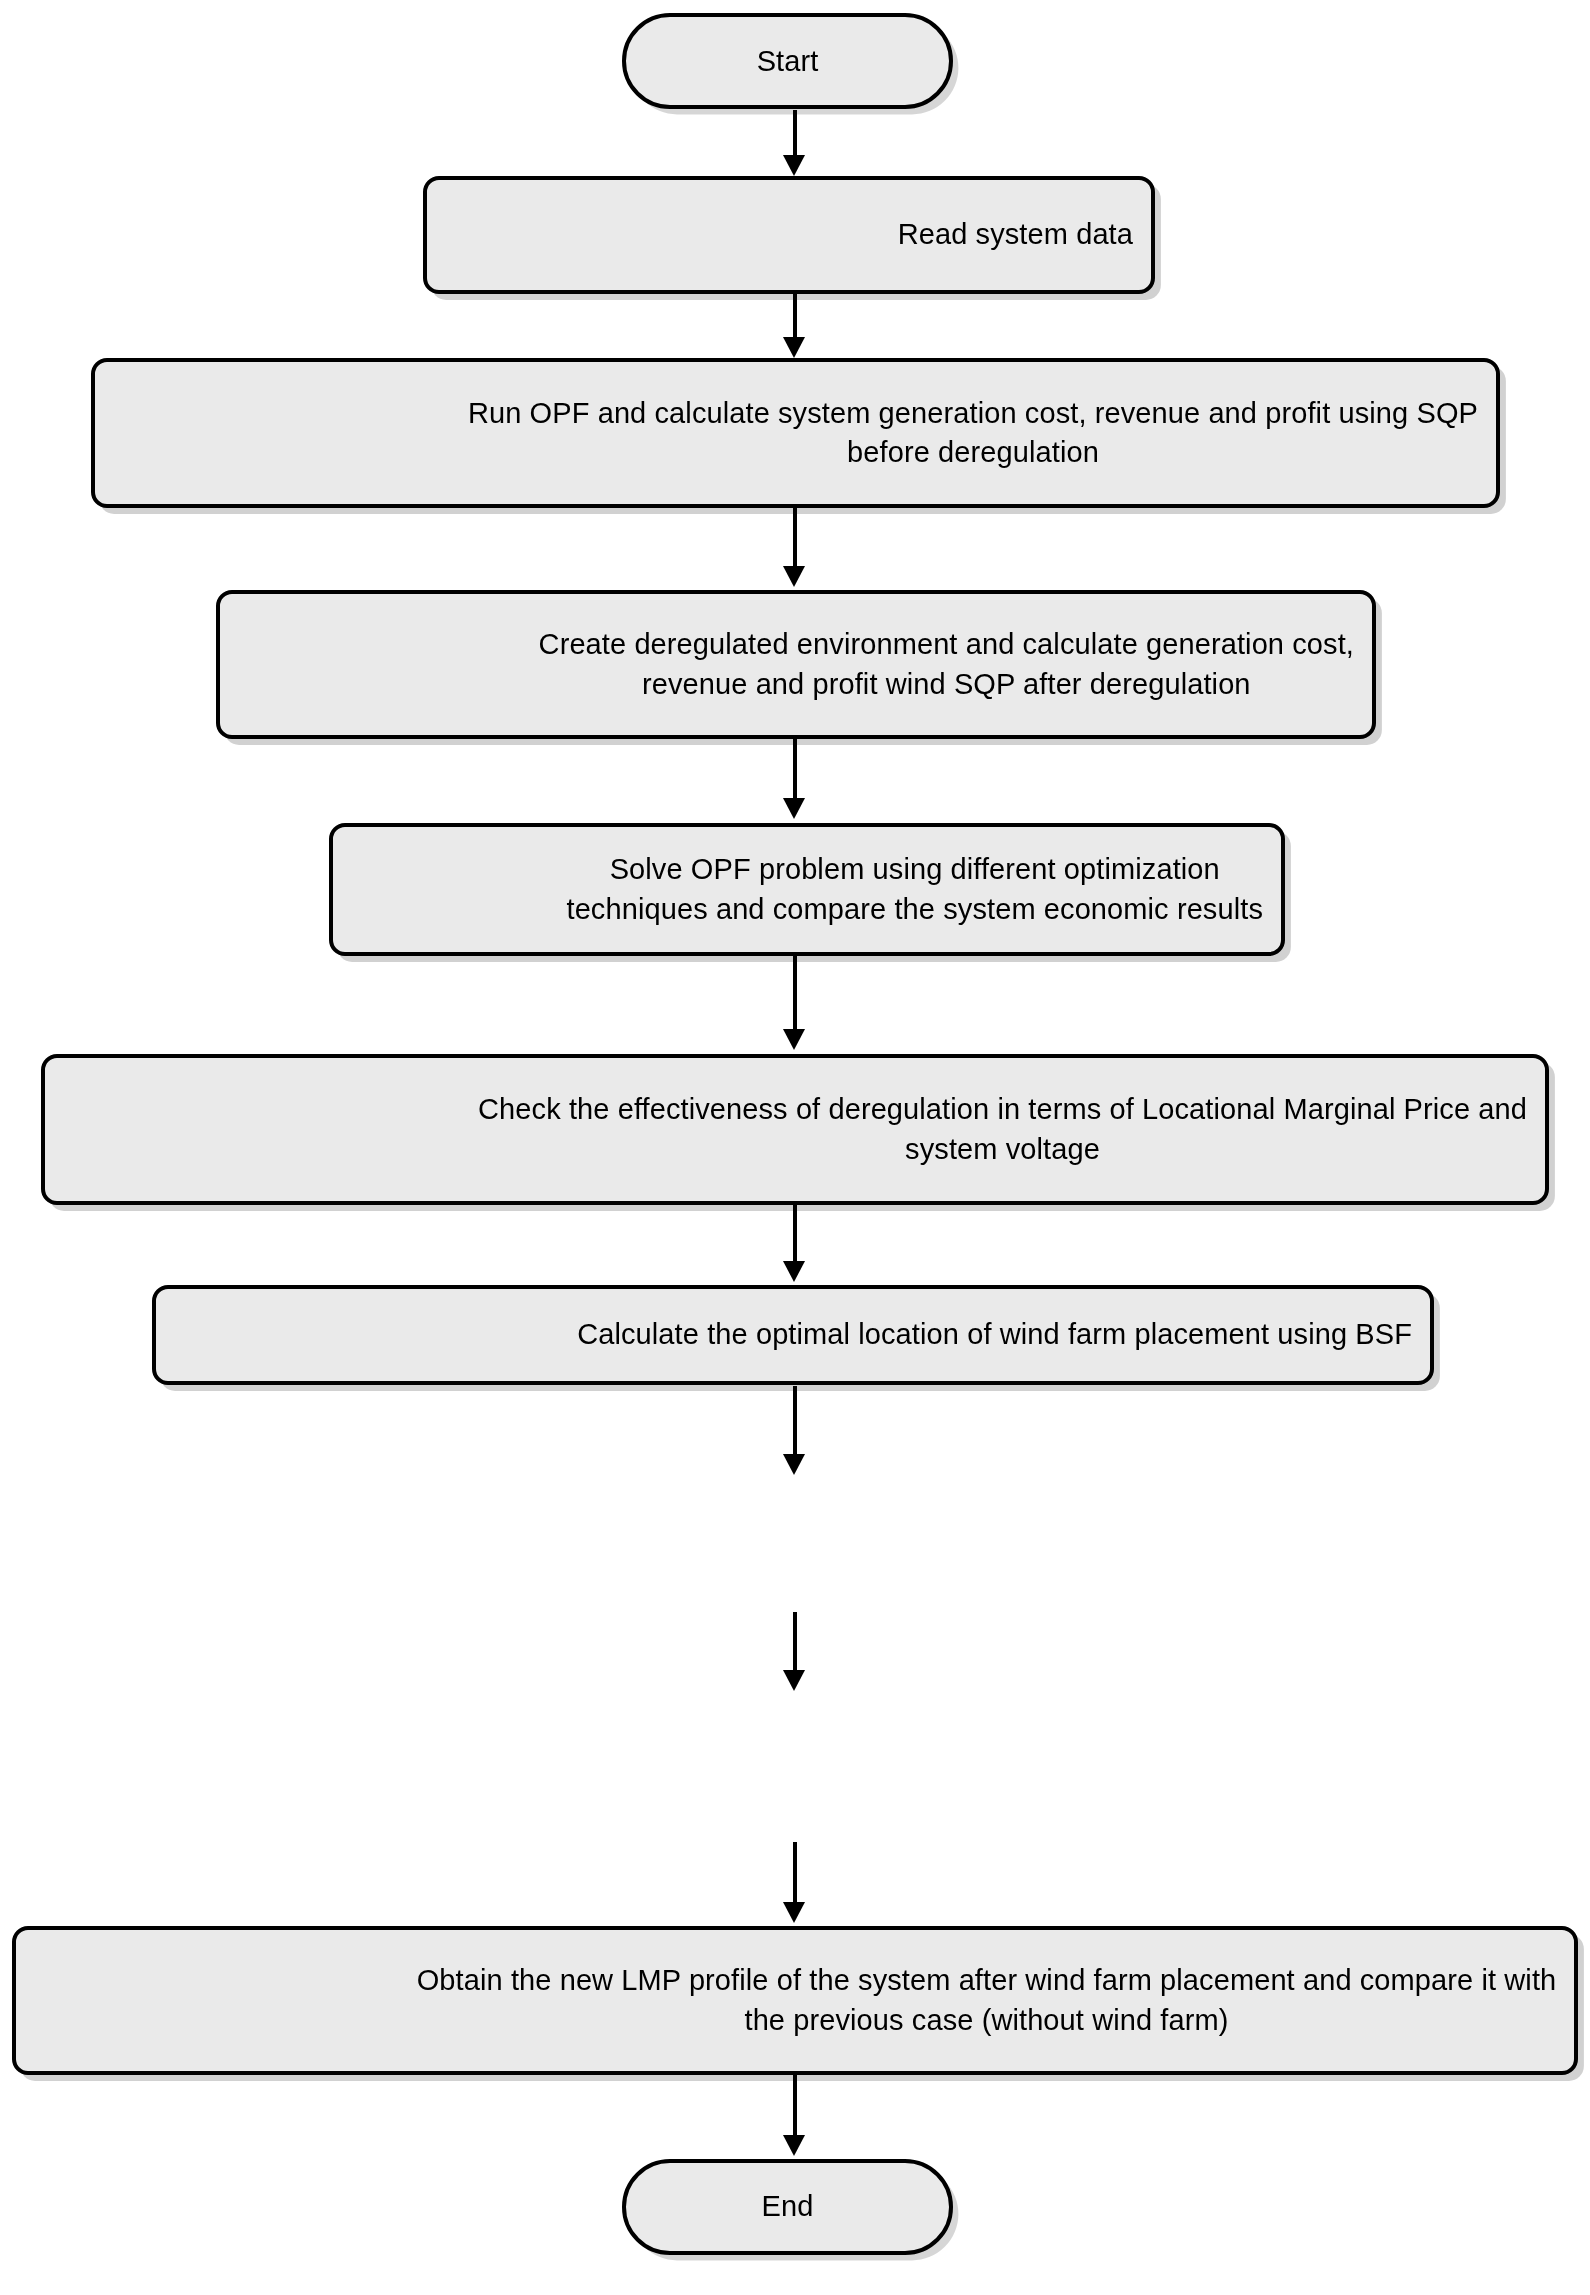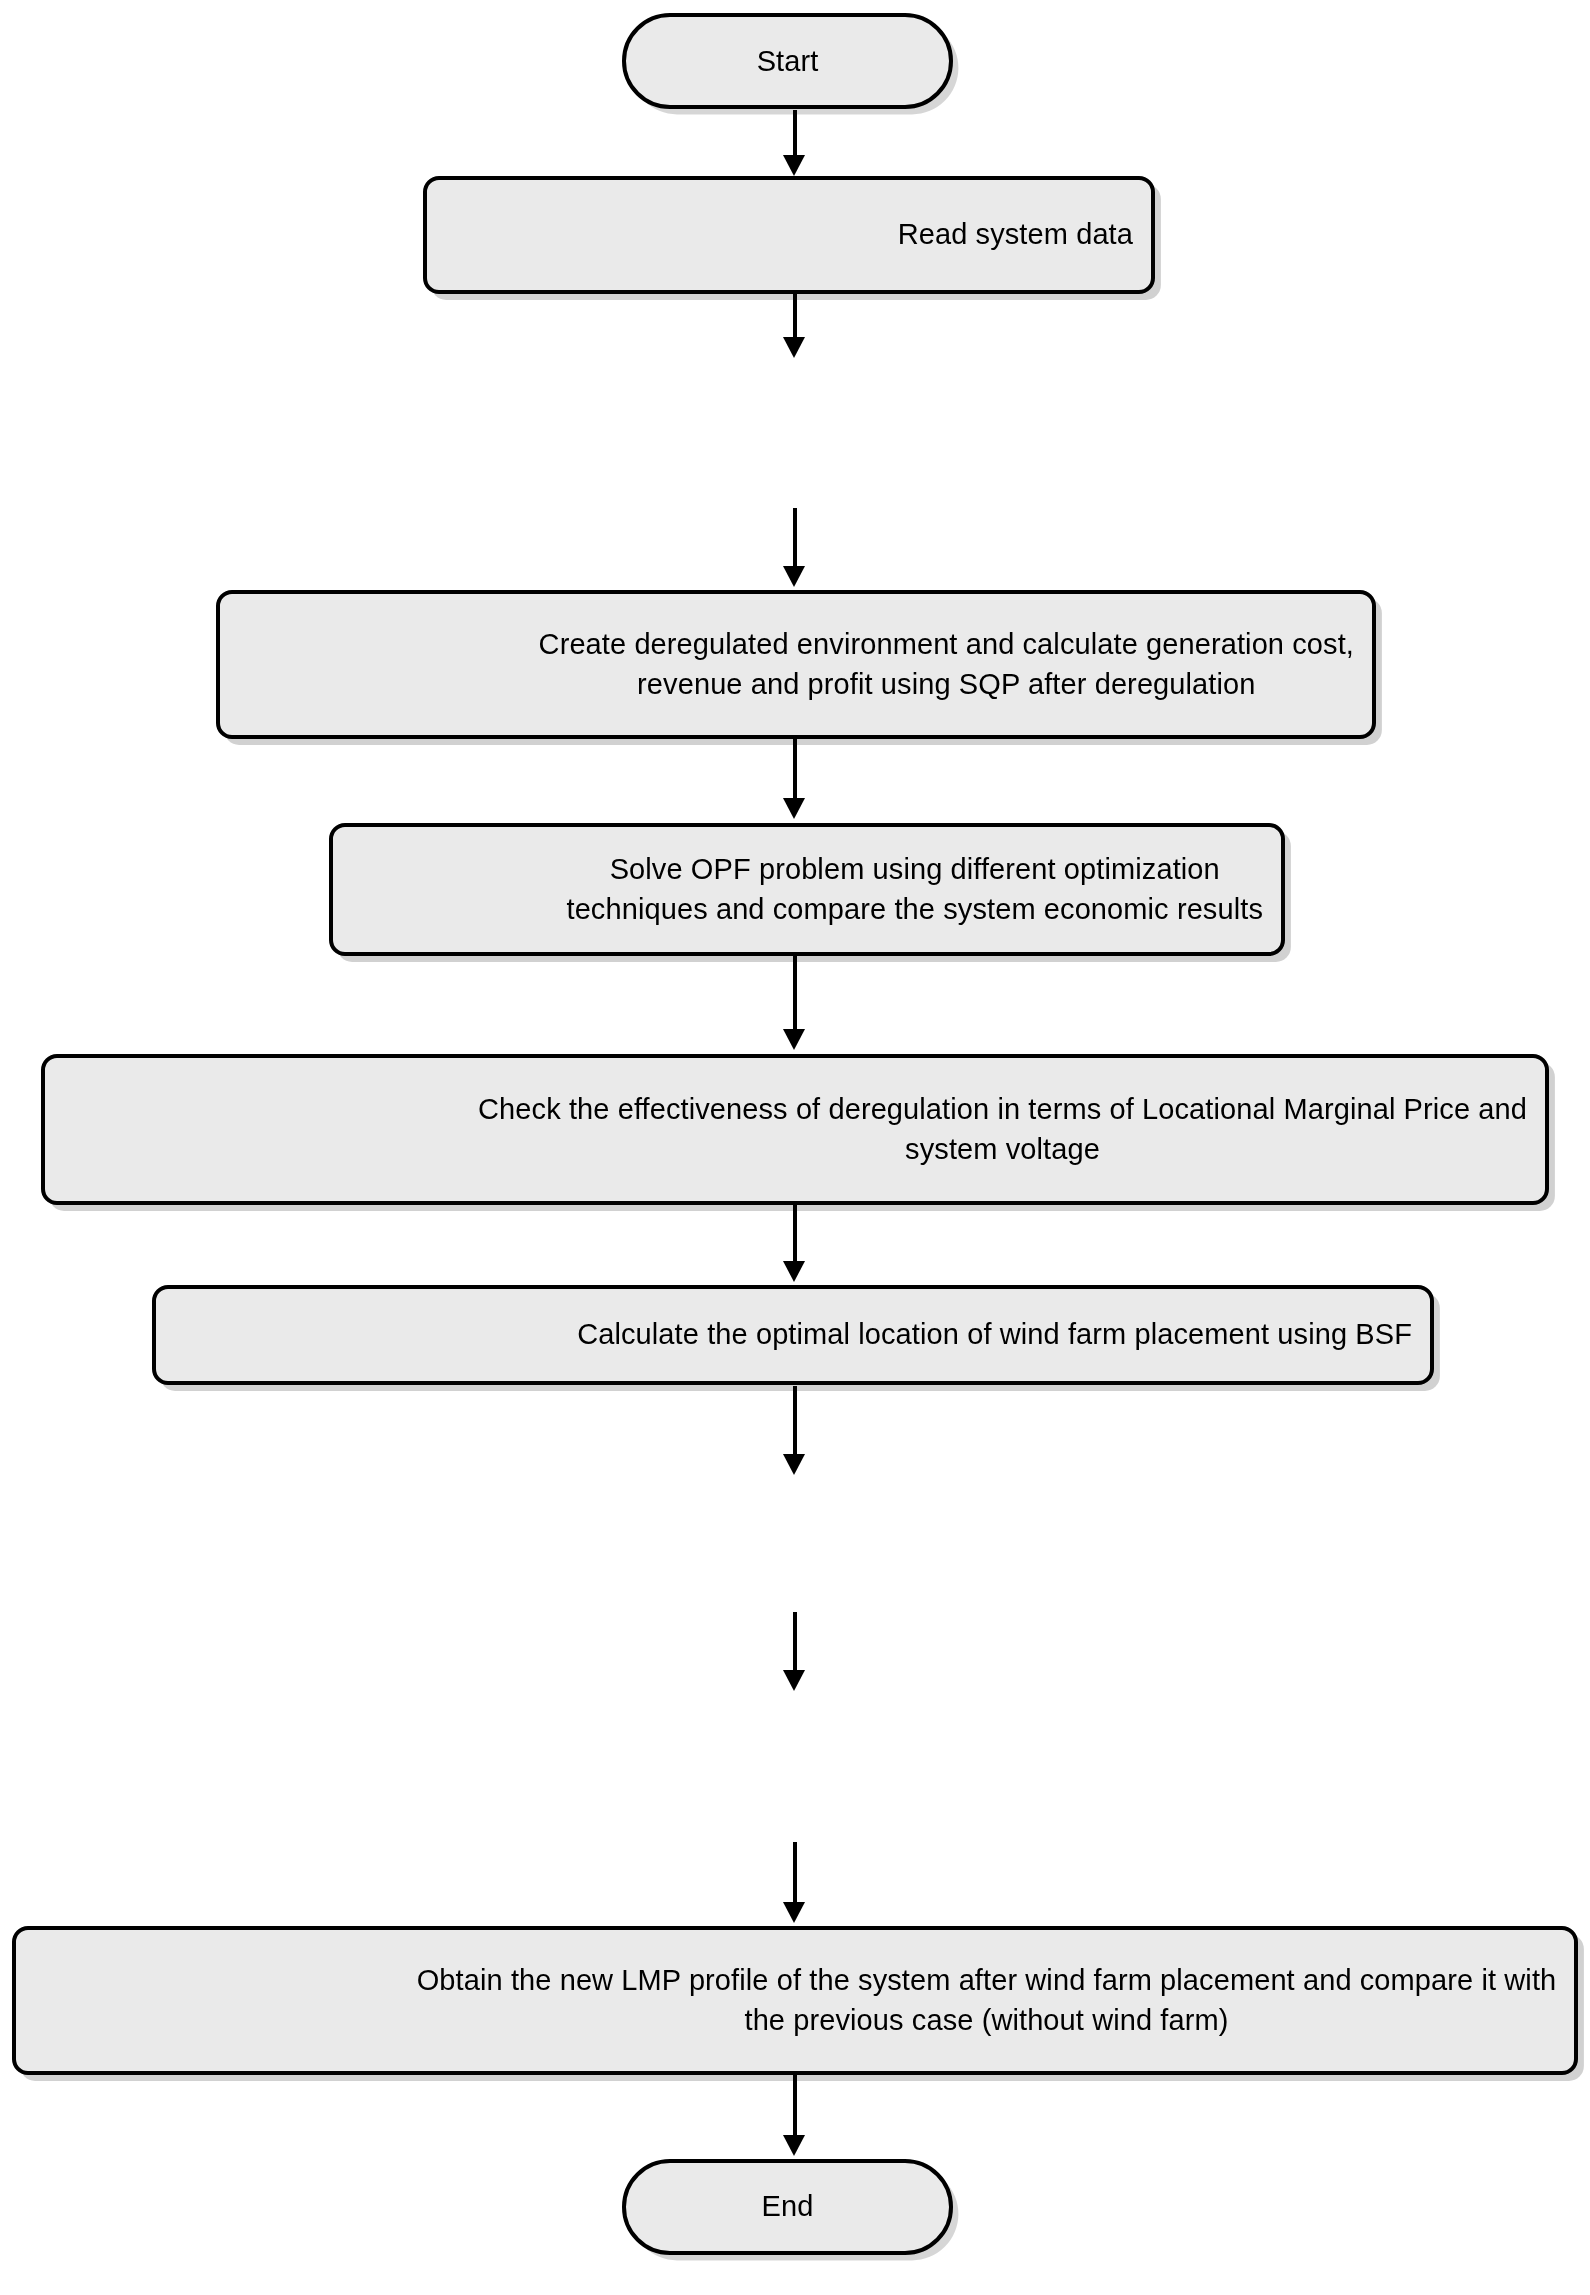--- a/index.html
+++ b/index.html
@@ -83,24 +83,28 @@
 <div id="canvas">
 
   <div class="node terminator" style="left:622px; top:13.4px; width:331px; height:96px;">
     <span class="label">Start</span>
   </div>
 
   <div class="node process" style="left:423px; top:176px; width:732px; height:118px;">
     <span class="label">Read system data</span>
   </div>
 
+  <div class="node process" style="left:91px; top:358px; width:1409px; height:150px;">
+    <span class="label">Run OPF and calculate system generation cost, revenue and profit using SQP
+before deregulation</span>
+  </div>
 
   <div class="node process" style="left:216px; top:590px; width:1160px; height:149px;">
     <span class="label">Create deregulated environment and calculate generation cost,
-revenue and profit using SQP after deregulation</span>
+revenue and profit wind SQP after deregulation</span>
   </div>
 
   <div class="node process" style="left:329px; top:823px; width:956px; height:133px;">
     <span class="label">Solve OPF problem using different optimization
 techniques and compare the system economic results</span>
   </div>
 
   <div class="node process" style="left:41px; top:1054px; width:1508px; height:151px;">
     <span class="label">Check the effectiveness of deregulation in terms of Locational Marginal Price and
 system voltage</span>

